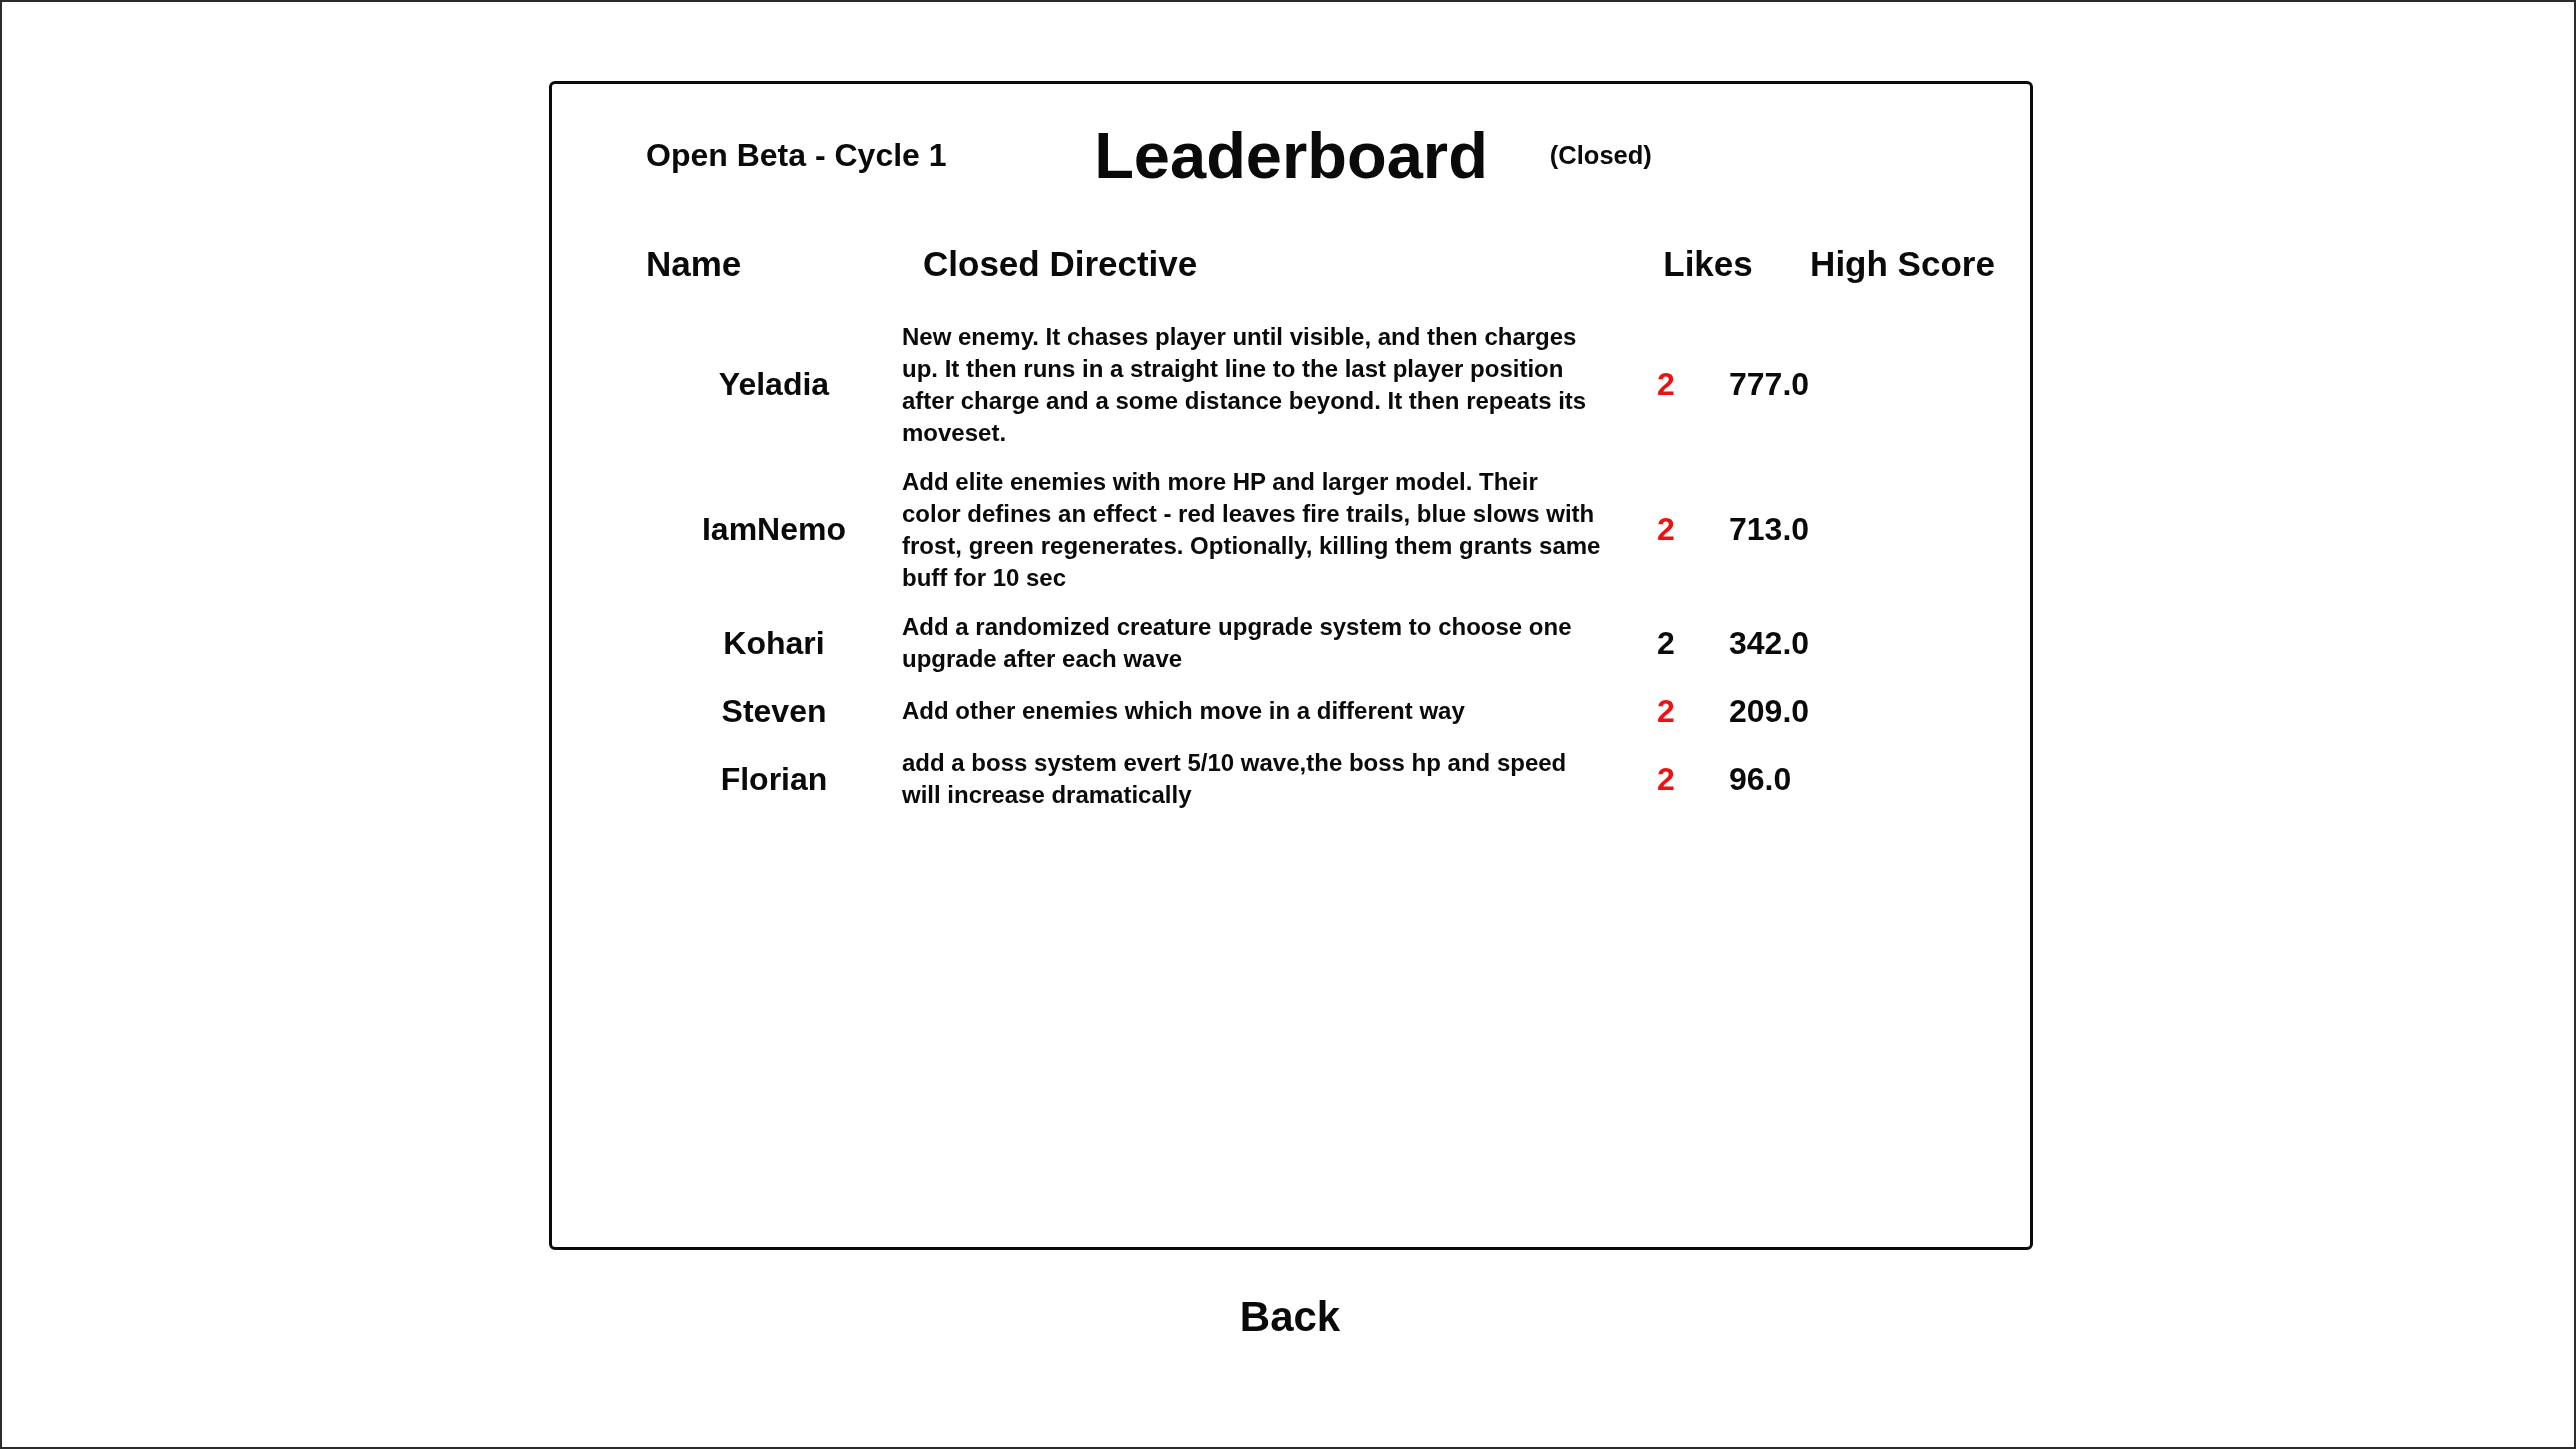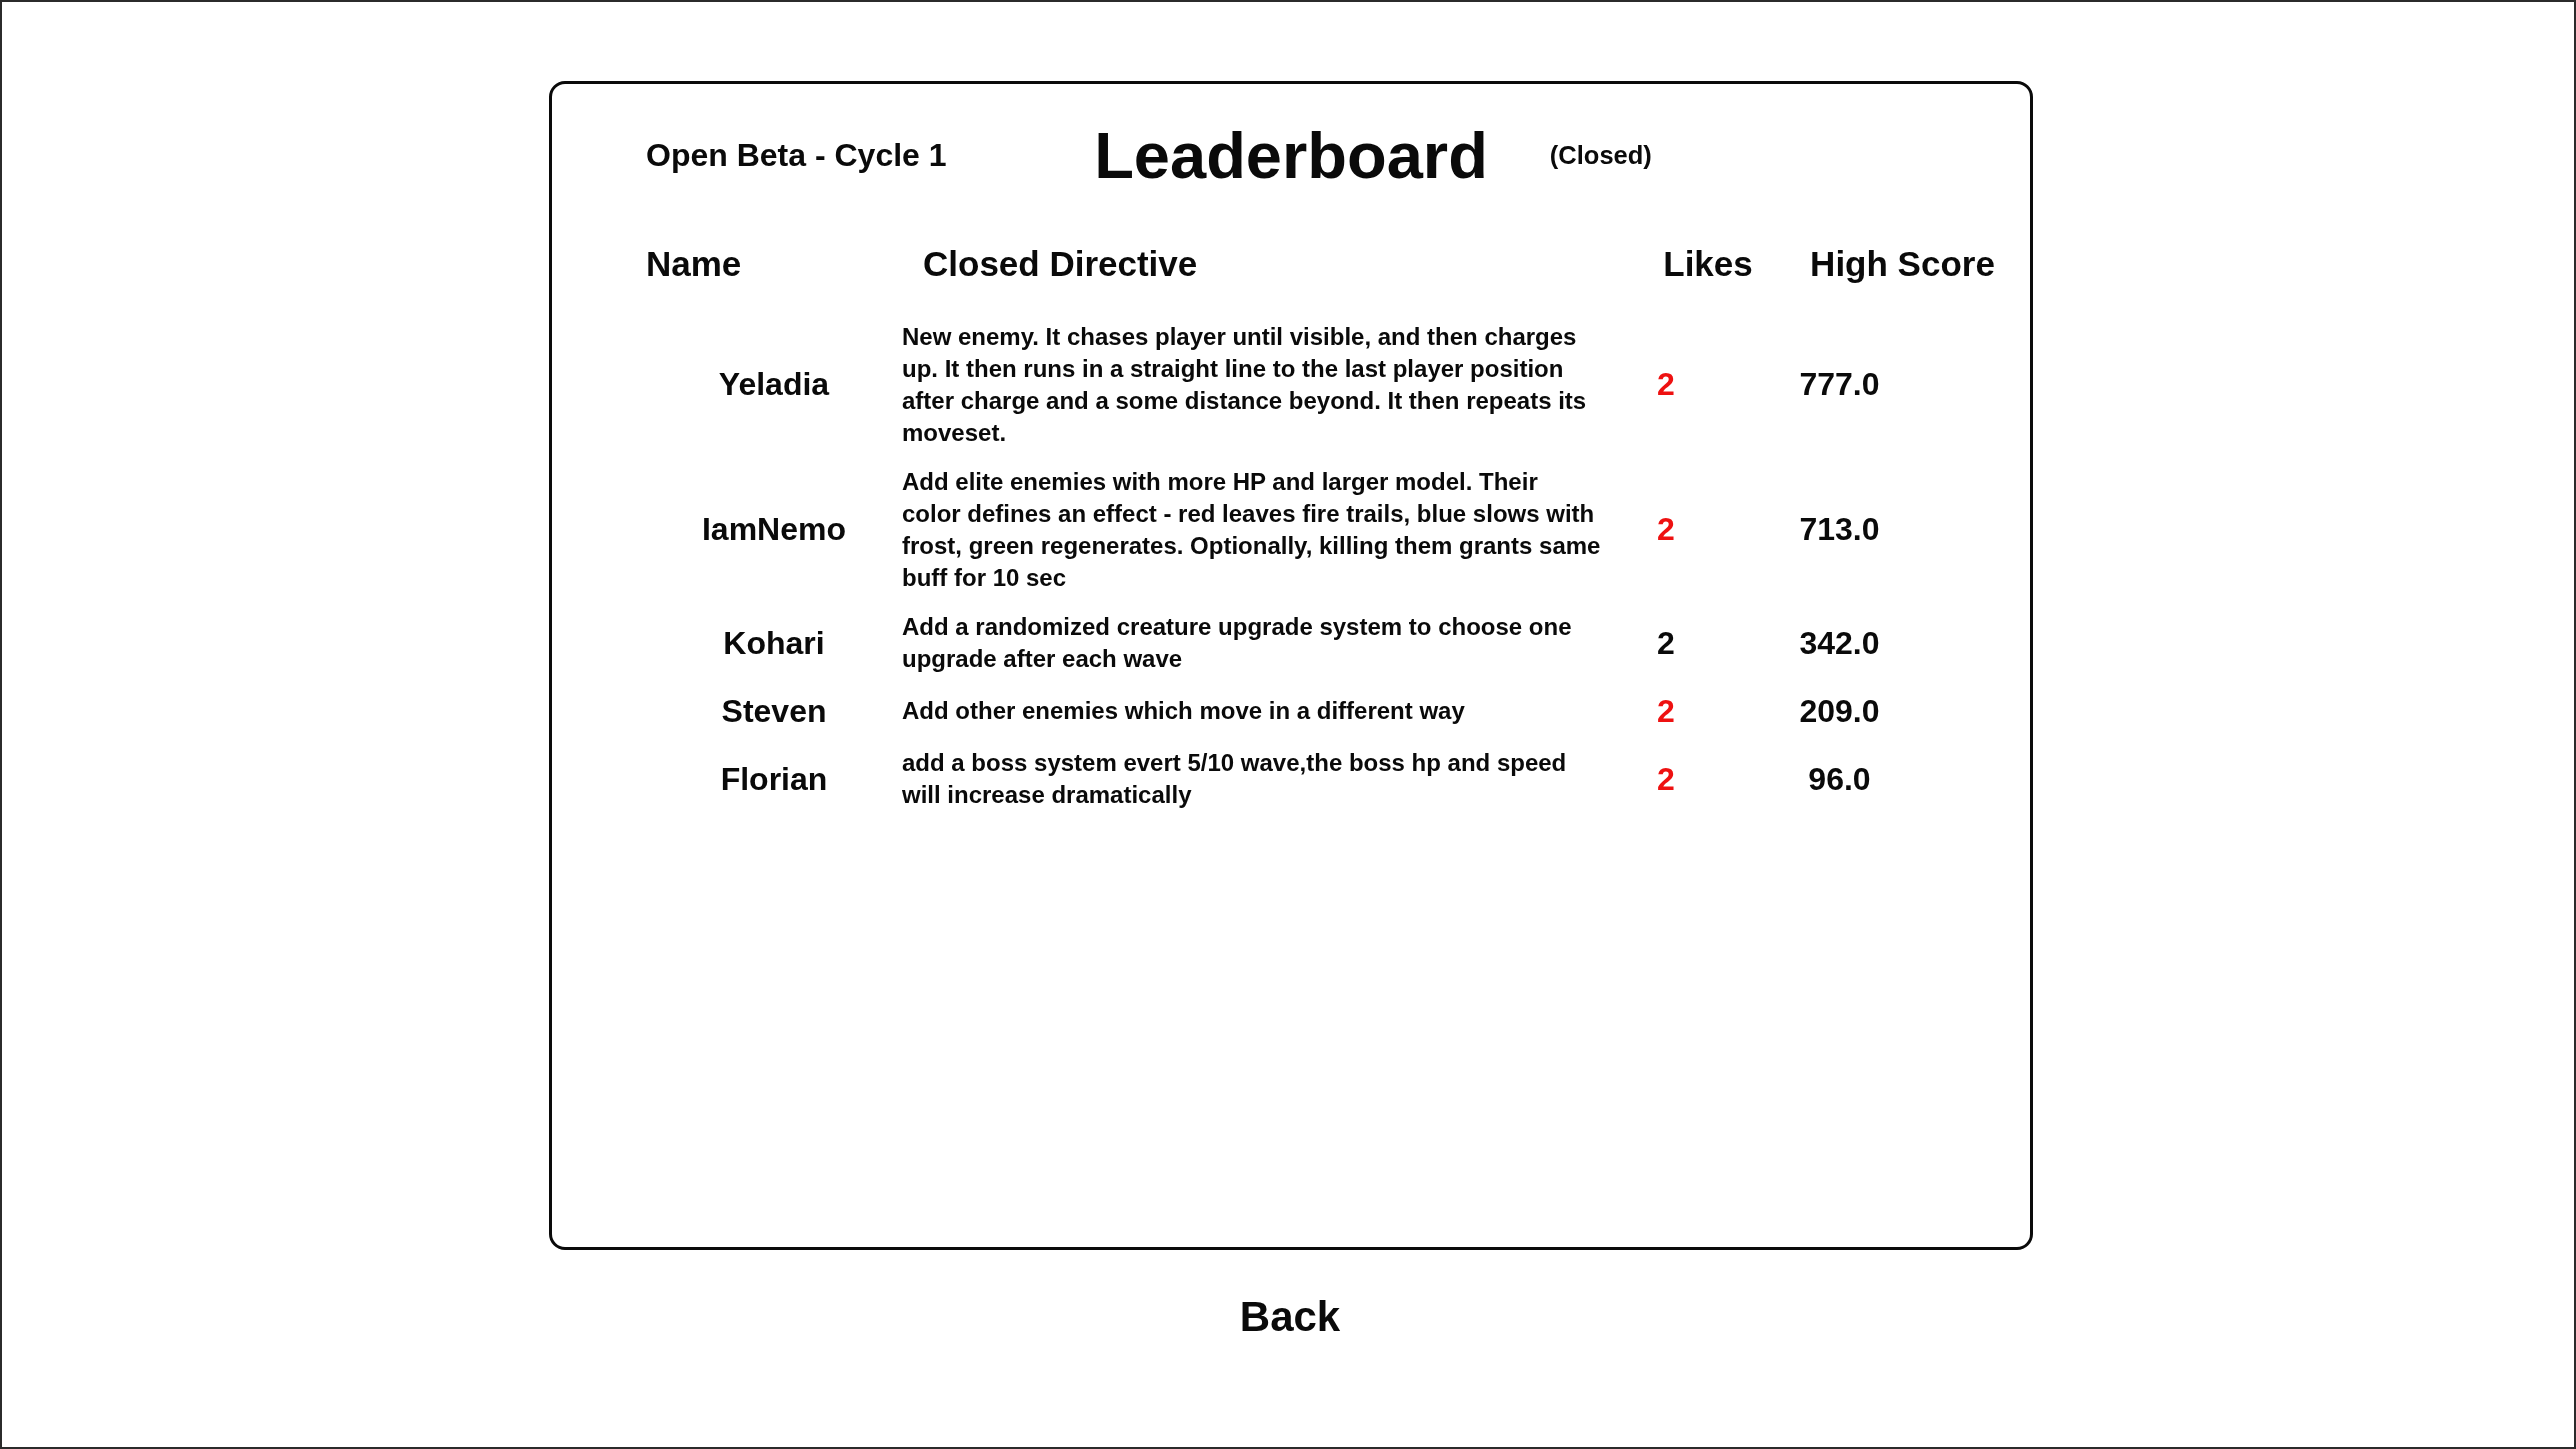--- a/index.html
+++ b/index.html
@@ -23,21 +23,21 @@
   }
 
   .panel {
     position: absolute;
     left: 547px;
     top: 79px;
     width: 1484px;
     height: 1169px;
     background: #ffffff;
     border: 3.4px solid #0a0a0a;
-    border-radius: 16px;
+    border-radius: 6px;
   }
 
   .title-row {
     display: grid;
     grid-template-columns: 1fr auto 1fr;
     align-items: center;
     margin-top: 36px;
   }
 
   .cycle-label {
@@ -105,21 +105,21 @@
 
   .cell-likes {
     font-size: 32px;
     font-weight: bold;
     text-align: center;
   }
 
   .cell-score {
     font-size: 32px;
     font-weight: bold;
-    text-align: center;
+    text-align: left;
   }
 
   .back-button {
     position: absolute;
     left: 0;
     top: 1292px;
     width: 2576px;
     text-align: center;
     font-size: 42px;
     font-weight: bold;

